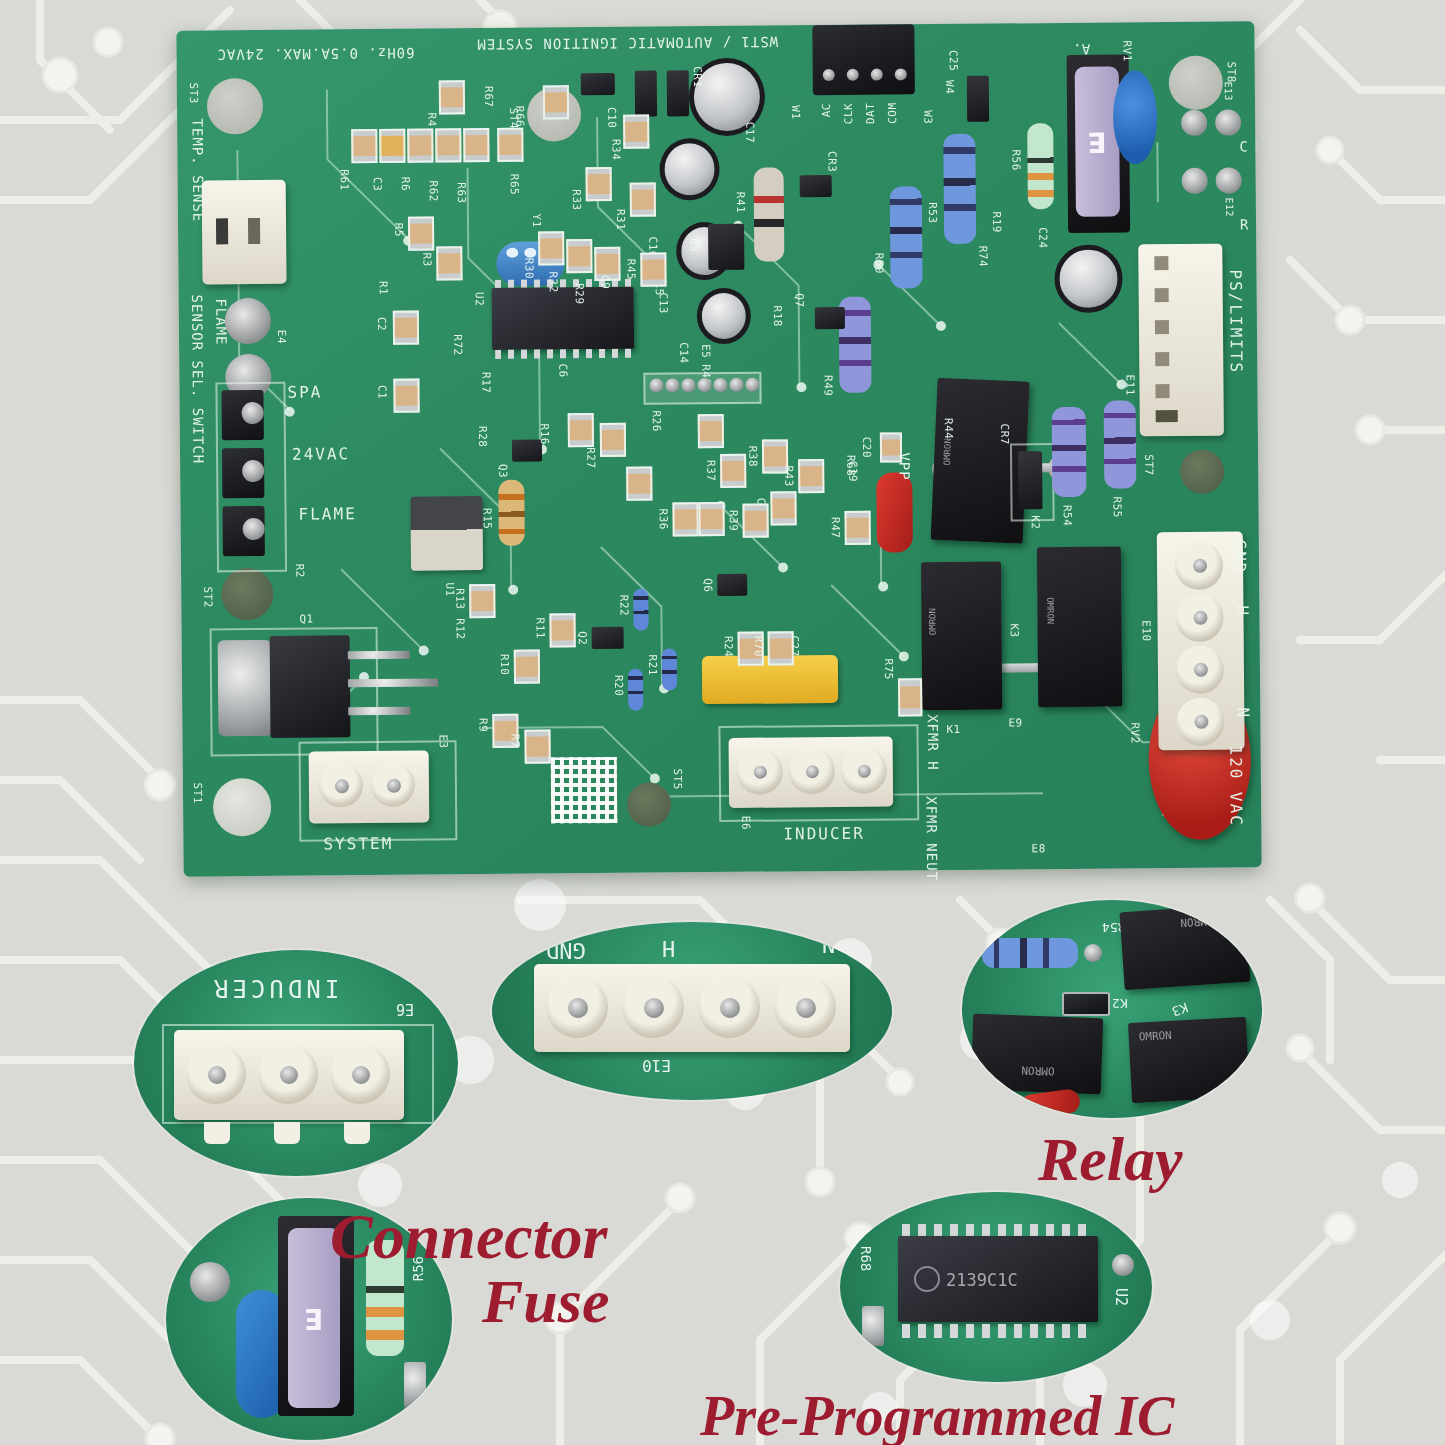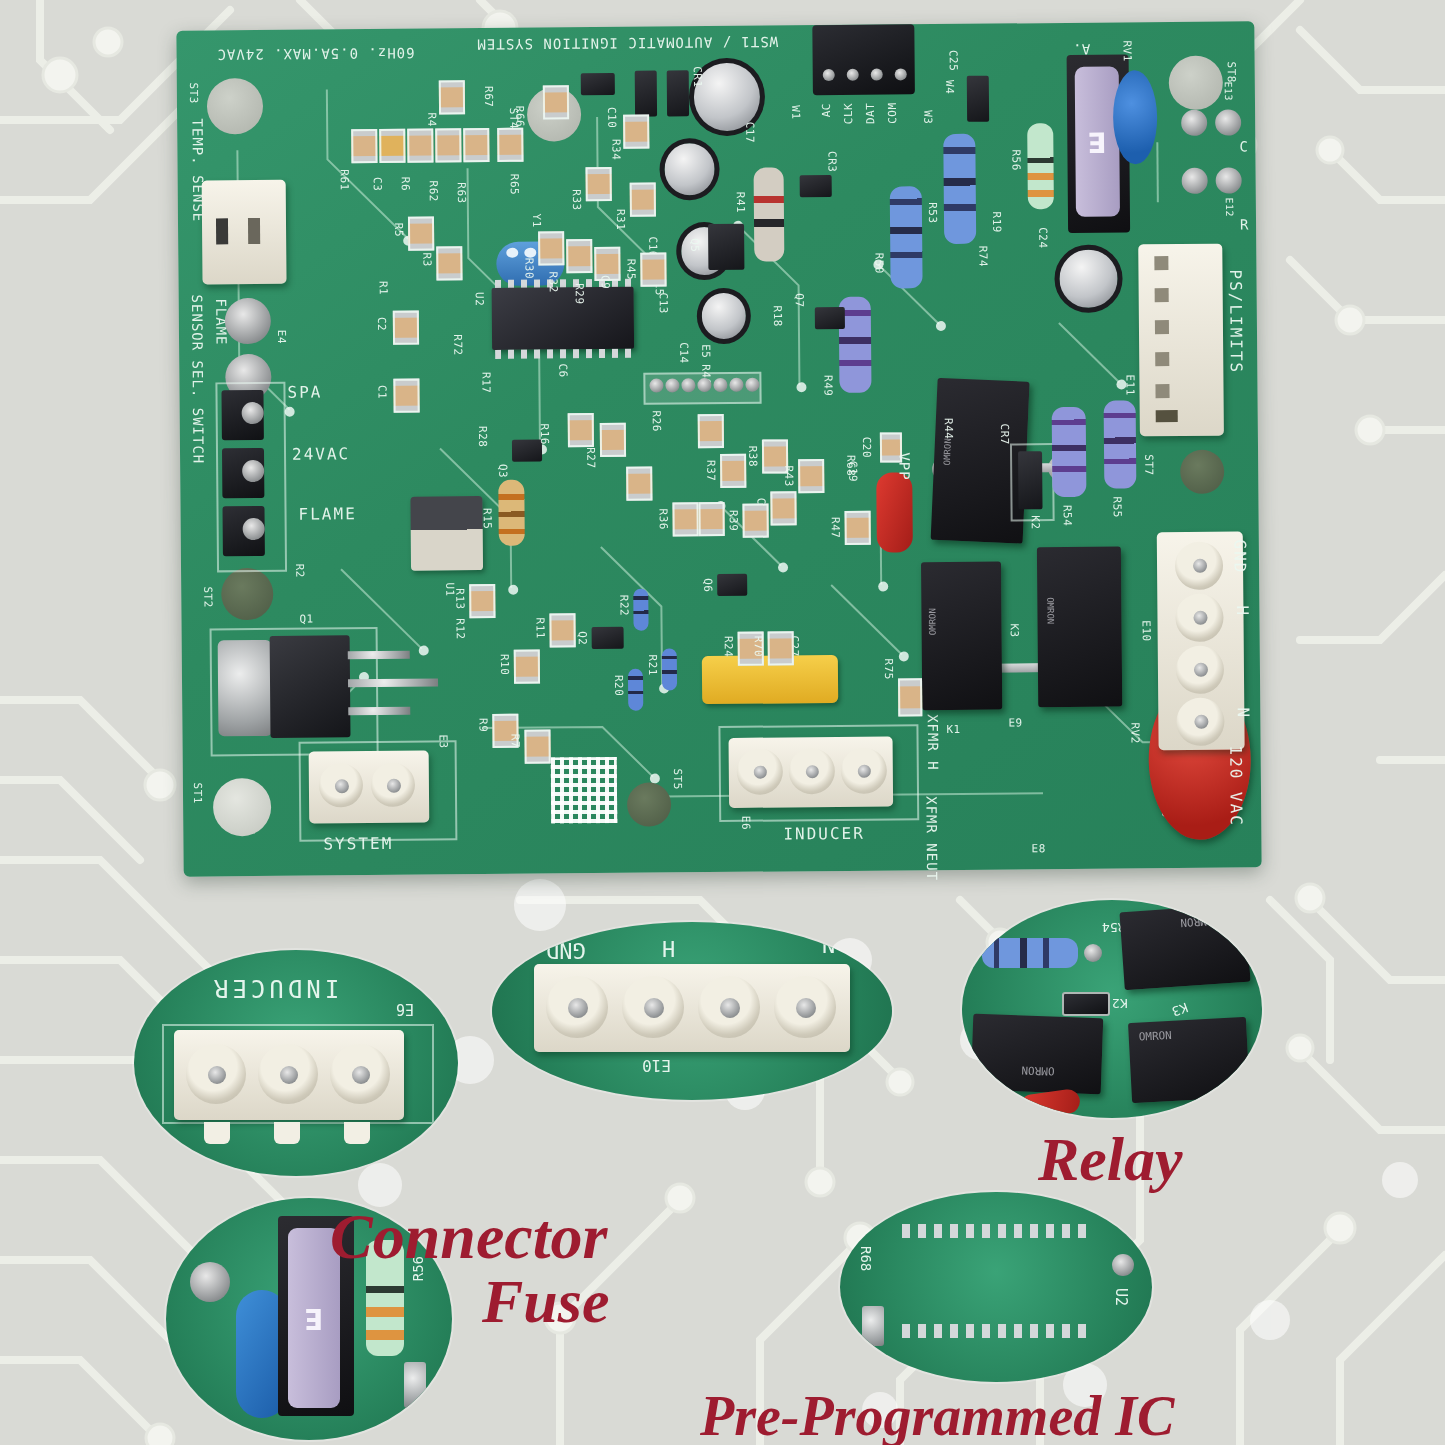--- a/index.html
+++ b/index.html
@@ -608,20 +608,24 @@
   </div>
   <div class="res res-green" style="left:200px;top:42px;width:38px;height:116px;"></div>
   <div class="bub-lbl" style="left:244px;top:58px;font-size:14px;writing-mode:vertical-rl;transform:rotate(180deg);">R56</div>
   <div class="abs metal" style="left:238px;top:164px;width:22px;height:46px;border-radius:3px;"></div>
 </div>
 
 <div class="bubble" style="left:840px;top:1192px;width:312px;height:190px;">
   <div class="bub-lbl" style="left:18px;top:54px;font-size:14px;writing-mode:vertical-rl;">R68</div>
   <div class="abs metal" style="left:22px;top:114px;width:22px;height:40px;border-radius:3px;"></div>
   <div class="pins" style="left:62px;top:32px;width:192px;height:14px;background:repeating-linear-gradient(90deg,#d4d8da 0 8px,transparent 8px 16px);"></div>
+  <div class="ic" style="left:58px;top:44px;width:200px;height:86px;">
+    <div class="abs" style="left:16px;top:30px;width:22px;height:22px;border-radius:50%;border:2px solid #8a8a92;"></div>
+    <div class="bub-lbl" style="left:48px;top:34px;font-size:17px;color:#a8a8b0;">2139C1C</div>
+  </div>
   <div class="pins" style="left:62px;top:132px;width:192px;height:14px;background:repeating-linear-gradient(90deg,#d4d8da 0 8px,transparent 8px 16px);"></div>
   <div class="wpin" style="left:272px;top:62px;width:22px;height:22px;"></div>
   <div class="bub-lbl" style="left:272px;top:96px;font-size:15px;writing-mode:vertical-rl;">U2</div>
 </div>
 
 <div class="co-label" style="left:330px;top:1200px;font-size:64px;">Connector</div>
 <div class="co-label" style="left:1038px;top:1124px;font-size:62px;">Relay</div>
 <div class="co-label" style="left:482px;top:1266px;font-size:62px;">Fuse</div>
 <div class="co-label" style="left:700px;top:1384px;font-size:56px;">Pre-Programmed IC</div>
 

